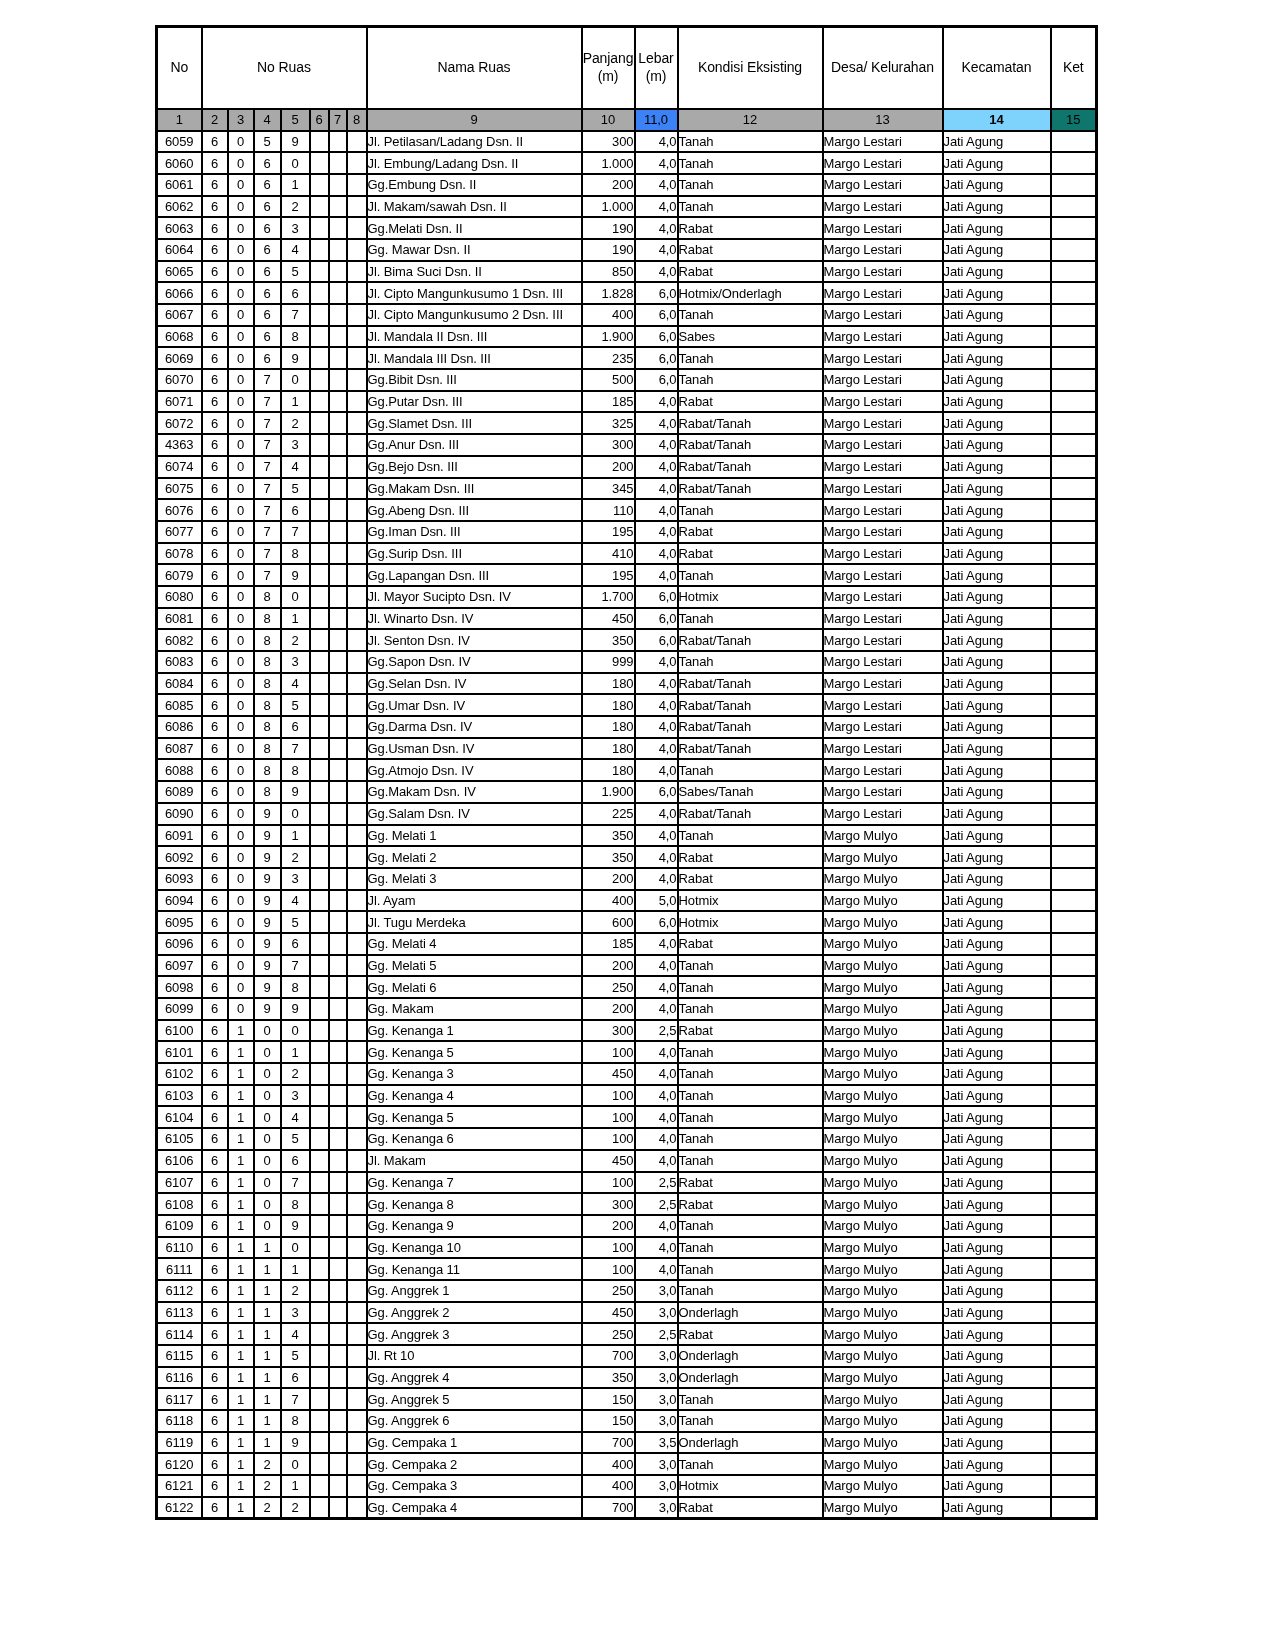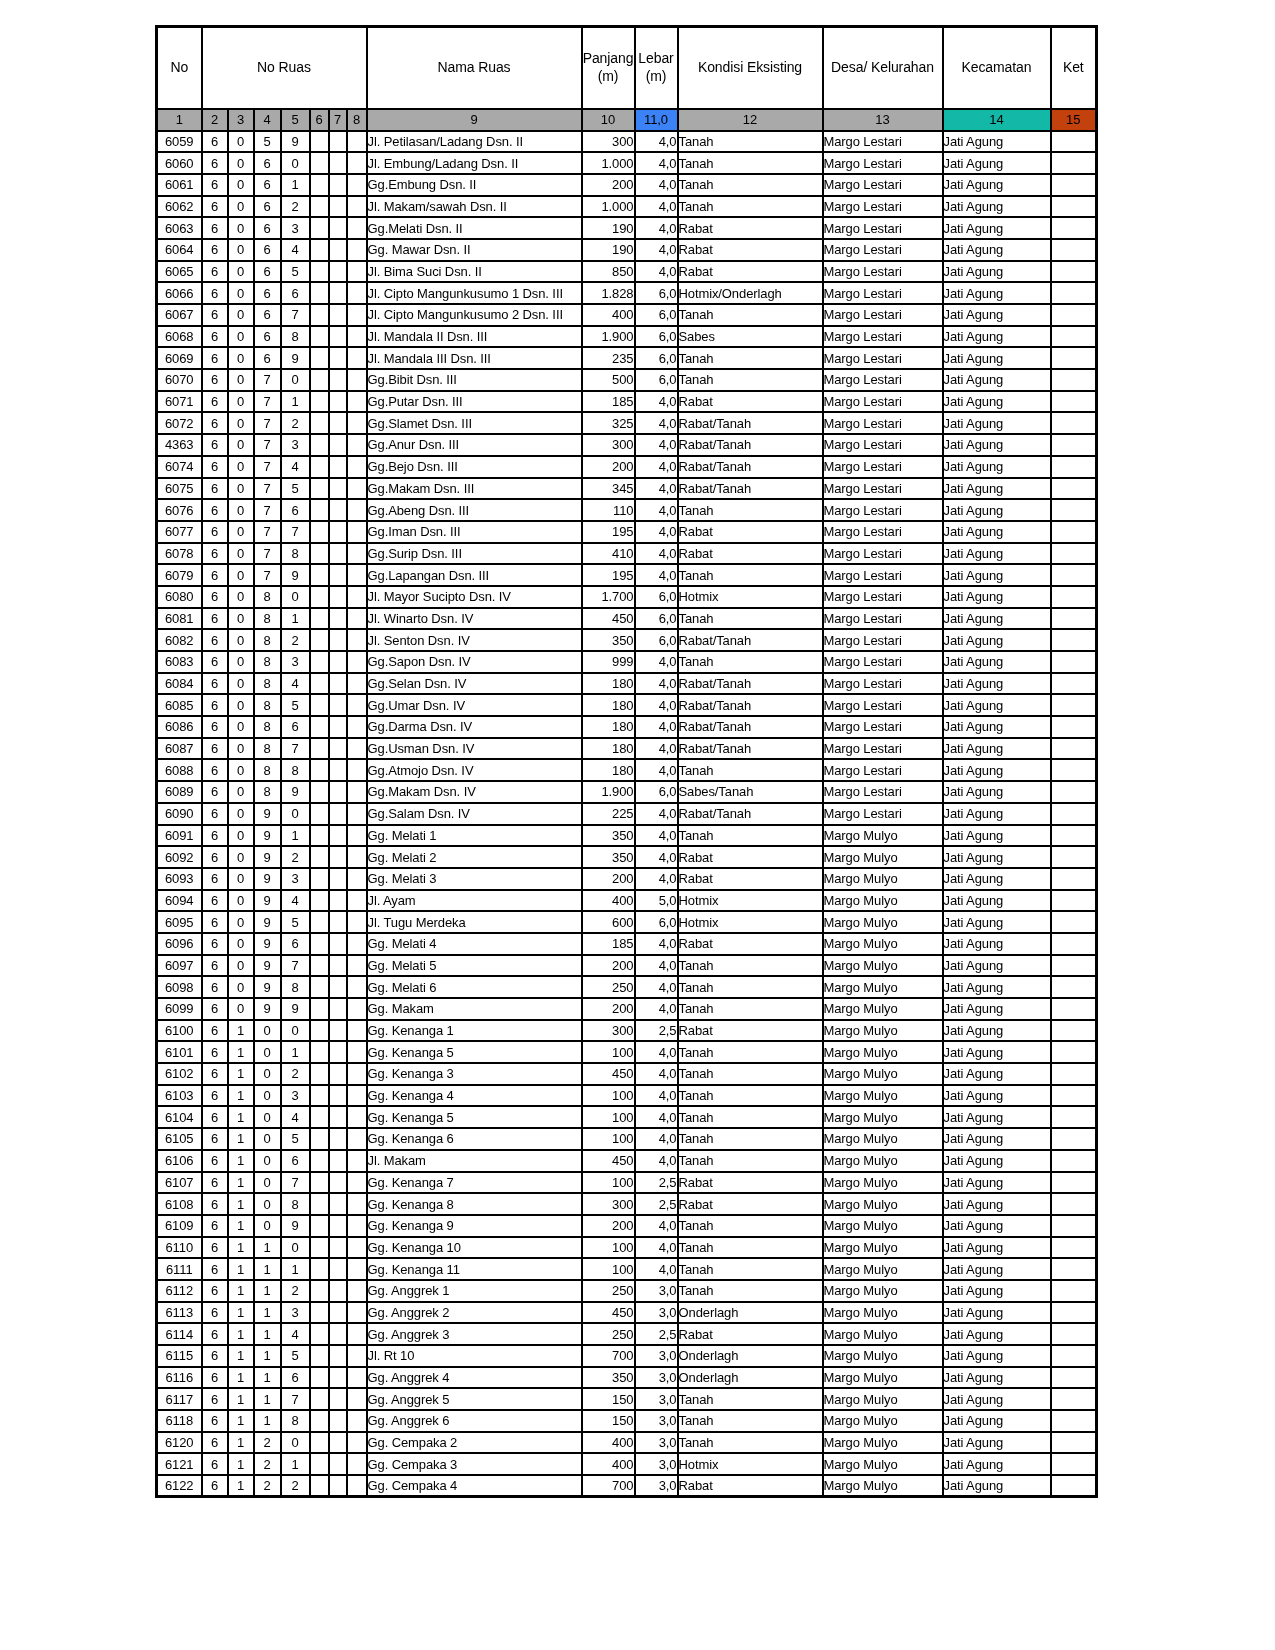--- a/index.html
+++ b/index.html
@@ -105,22 +105,22 @@
         <td style="background: rgb(169, 169, 169);">4</td>
         <td style="background: rgb(169, 169, 169);">5</td>
         <td style="background: rgb(169, 169, 169);">6</td>
         <td style="background: rgb(169, 169, 169);">7</td>
         <td style="background: rgb(169, 169, 169);">8</td>
         <td style="background: rgb(169, 169, 169);">9</td>
         <td style="background: rgb(169, 169, 169);">10</td>
         <td style="background: #3b82f6;">11,0</td>
         <td style="background: rgb(169, 169, 169);">12</td>
         <td style="background: rgb(169, 169, 169);">13</td>
-        <td style="background: #14b8a6;">14</td>
-        <td style="background: #c2410c;">15</td>
+        <td style="background: #7dd3fc; font-weight: bold;">14</td>
+        <td style="background: #0f766e;">15</td>
       </tr>
     </thead>
     <tbody id="table-body">
         <tr>
           <td class="c-no">6059</td>
           <td class="c-sub first">6</td>
           <td class="c-sub">0</td>
           <td class="c-sub">5</td>
           <td class="c-sub">9</td>
           <td class="c-sub"></td>
@@ -1126,20 +1126,37 @@
           <td class="c-sub">1</td>
           <td class="c-sub">1</td>
           <td class="c-sub">8</td>
           <td class="c-sub"></td>
           <td class="c-sub"></td>
           <td class="c-sub last"></td>
           <td class="c-nama">Gg. Anggrek 6</td>
           <td class="c-num">150</td>
           <td class="c-num c-lebar">3,0</td>
           <td class="c-text">Tanah</td>
+          <td class="c-text">Margo Mulyo</td>
+          <td class="c-text">Jati Agung</td>
+          <td class="c-ket"></td>
+        </tr>
+        <tr>
+          <td class="c-no">6119</td>
+          <td class="c-sub first">6</td>
+          <td class="c-sub">1</td>
+          <td class="c-sub">1</td>
+          <td class="c-sub">9</td>
+          <td class="c-sub"></td>
+          <td class="c-sub"></td>
+          <td class="c-sub last"></td>
+          <td class="c-nama">Gg. Cempaka 1</td>
+          <td class="c-num">700</td>
+          <td class="c-num c-lebar">3,5</td>
+          <td class="c-text">Onderlagh</td>
           <td class="c-text">Margo Mulyo</td>
           <td class="c-text">Jati Agung</td>
           <td class="c-ket"></td>
         </tr>
         <tr>
           <td class="c-no">6120</td>
           <td class="c-sub first">6</td>
           <td class="c-sub">1</td>
           <td class="c-sub">2</td>
           <td class="c-sub">0</td>

